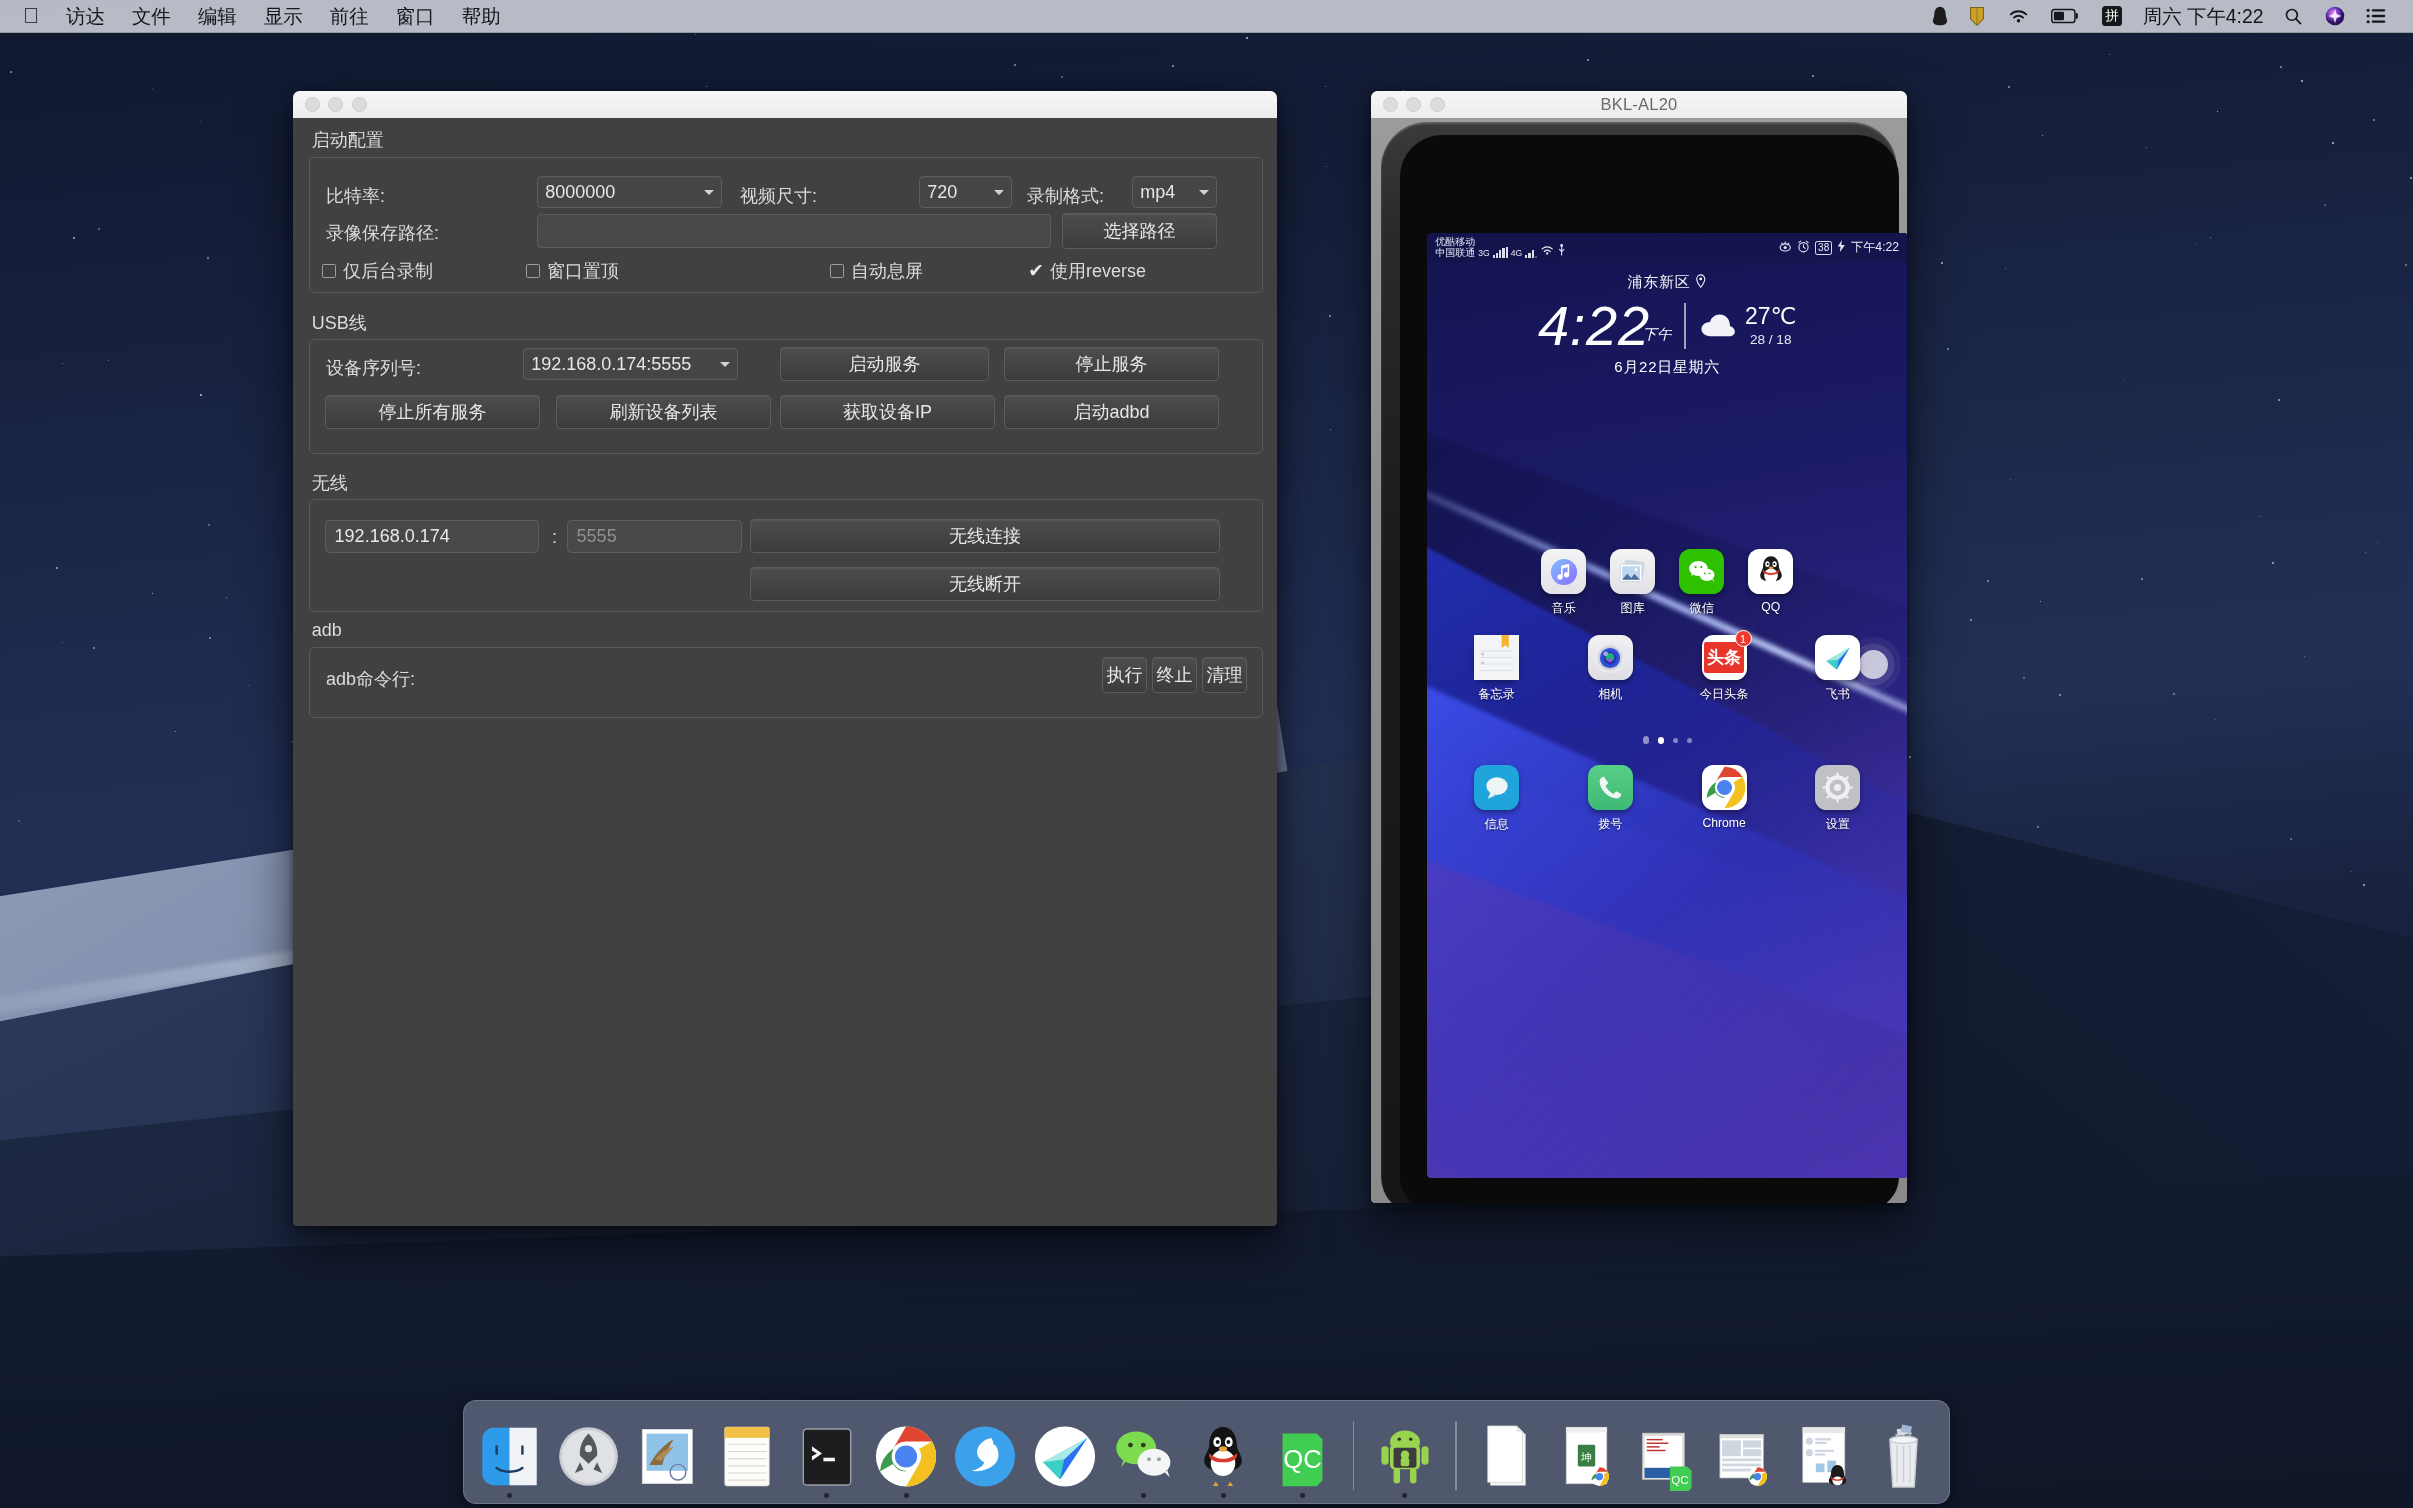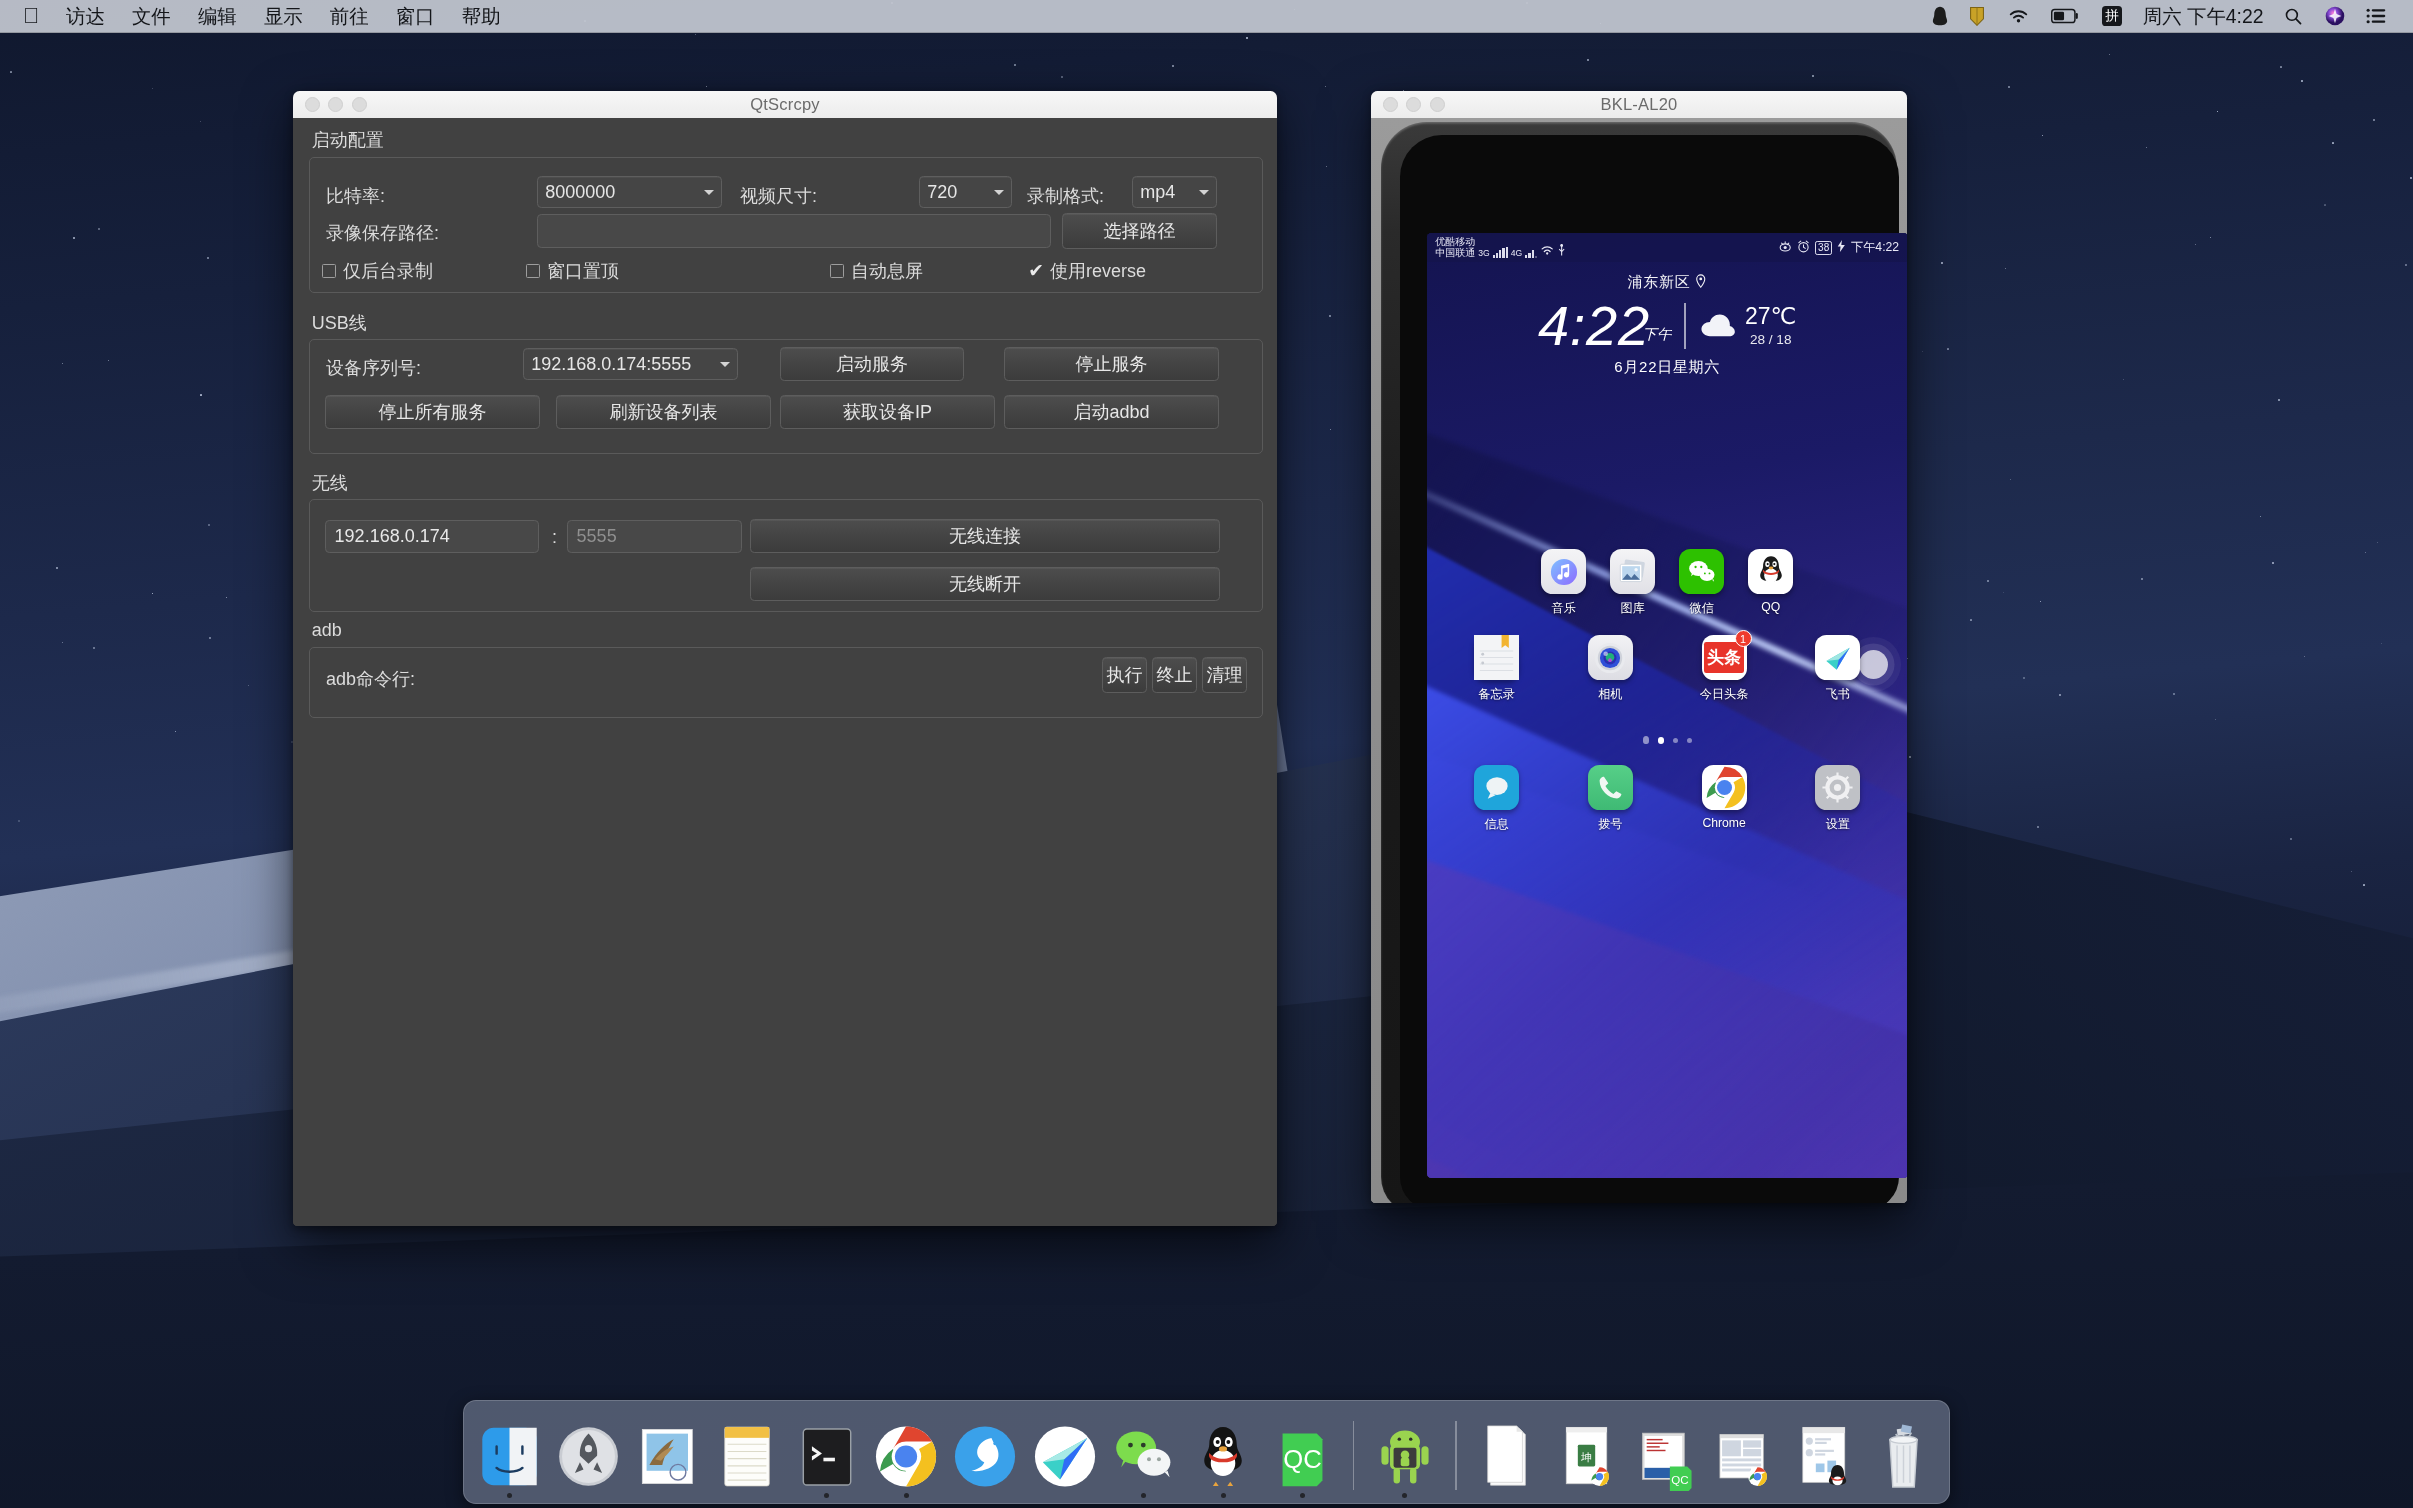--- a/index.html
+++ b/index.html
@@ -471,21 +471,20 @@
   </div>
 </div>
 
 <div class="macwin" id="qtscrcpy">
   <div class="titlebar">
     <div class="tl-dots">
       <div class="tl"></div>
       <div class="tl"></div>
       <div class="tl"></div>
     </div>
-    <div class="titletxt">QtScrcpy</div>
   </div>
 
   <div id="qt-body">
 
     <div class="grp-title" style="left:18.7px;top:10px;">启动配置</div>
     <div class="grp-box" style="left:16px;top:39px;width:952px;height:134px;"></div>
 
     <div class="lbl" style="left:33px;top:66px;">比特率:</div>
     <div class="qcombo" style="left:244px;top:58px;width:185px;height:32px;">
       <span class="cval">8000000</span>
@@ -526,21 +525,21 @@
     </div>
 
     <div class="grp-title" style="left:18.7px;top:193px;">USB线</div>
     <div class="grp-box" style="left:16px;top:221px;width:952px;height:113px;"></div>
 
     <div class="lbl" style="left:33px;top:238px;">设备序列号:</div>
     <div class="qcombo" style="left:230px;top:230px;width:215px;height:32px;justify-content:space-between;">
       <span class="cval">192.168.0.174:5555</span>
       <span class="carrow"></span>
     </div>
-    <div class="qbtn" style="left:487px;top:229px;width:184px;height:34px;">启动服务</div>
+    <div class="qbtn" style="left:487px;top:229px;width:209px;height:34px;">启动服务</div>
     <div class="qbtn" style="left:711px;top:229px;width:215px;height:34px;">停止服务</div>
 
     <div class="qbtn" style="left:32px;top:277px;width:215px;height:34px;">停止所有服务</div>
     <div class="qbtn" style="left:263px;top:277px;width:215px;height:34px;">刷新设备列表</div>
     <div class="qbtn" style="left:487px;top:277px;width:215px;height:34px;">获取设备IP</div>
     <div class="qbtn" style="left:711px;top:277px;width:215px;height:34px;">启动adbd</div>
 
     <div class="grp-title" style="left:18.7px;top:353px;">无线</div>
     <div class="grp-box" style="left:16px;top:381px;width:952px;height:111px;"></div>
 

